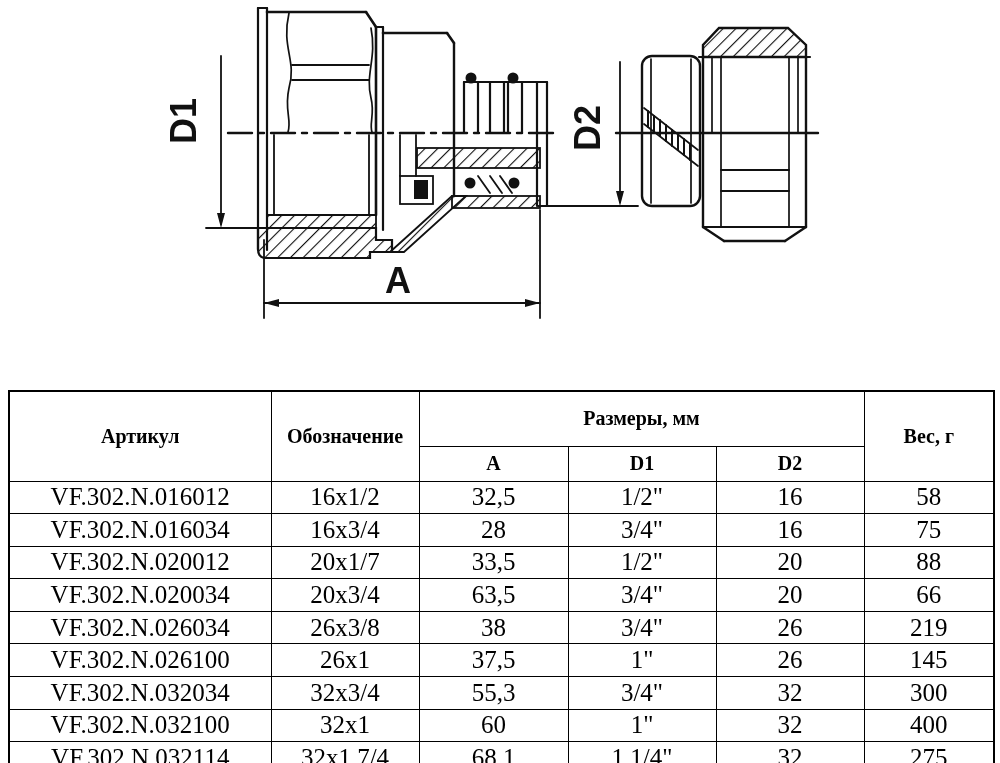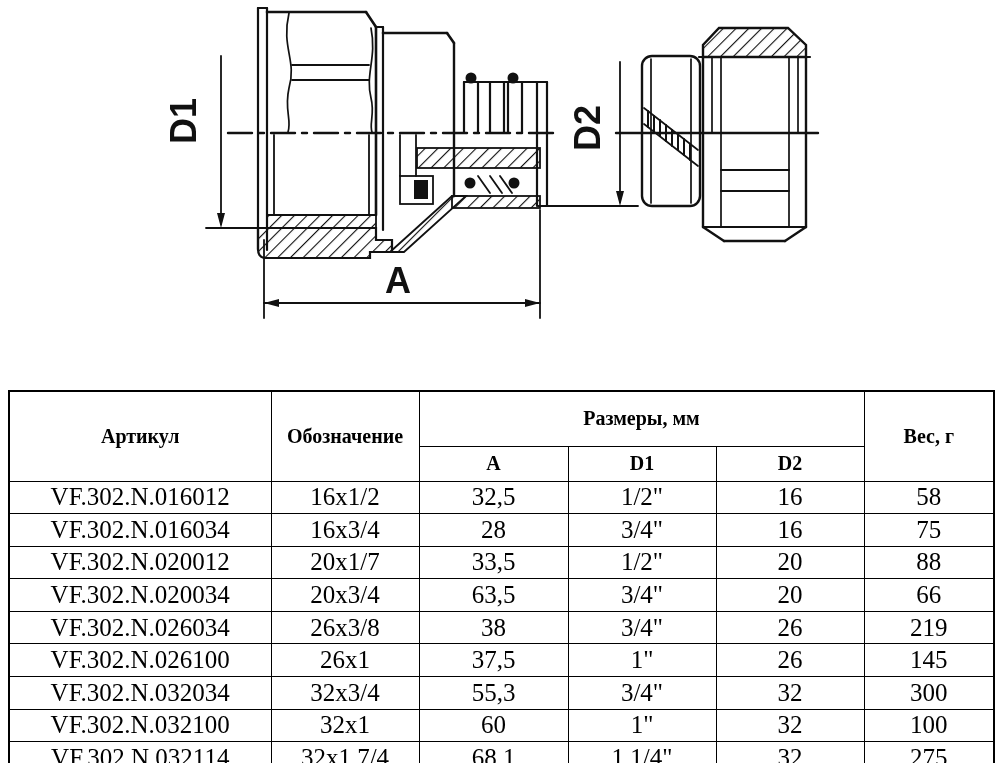--- a/index.html
+++ b/index.html
@@ -225,21 +225,21 @@
         <td>3/4"</td>
         <td>32</td>
         <td>300</td>
       </tr>
       <tr>
         <td>VF.302.N.032100</td>
         <td>32x1</td>
         <td>60</td>
         <td>1"</td>
         <td>32</td>
-        <td>100</td>
+        <td>400</td>
       </tr>
       <tr>
         <td>VF.302.N.032114</td>
         <td>32x1 7/4</td>
         <td>68,1</td>
         <td>1 1/4"</td>
         <td>32</td>
         <td>275</td>
       </tr>
     </tbody>

